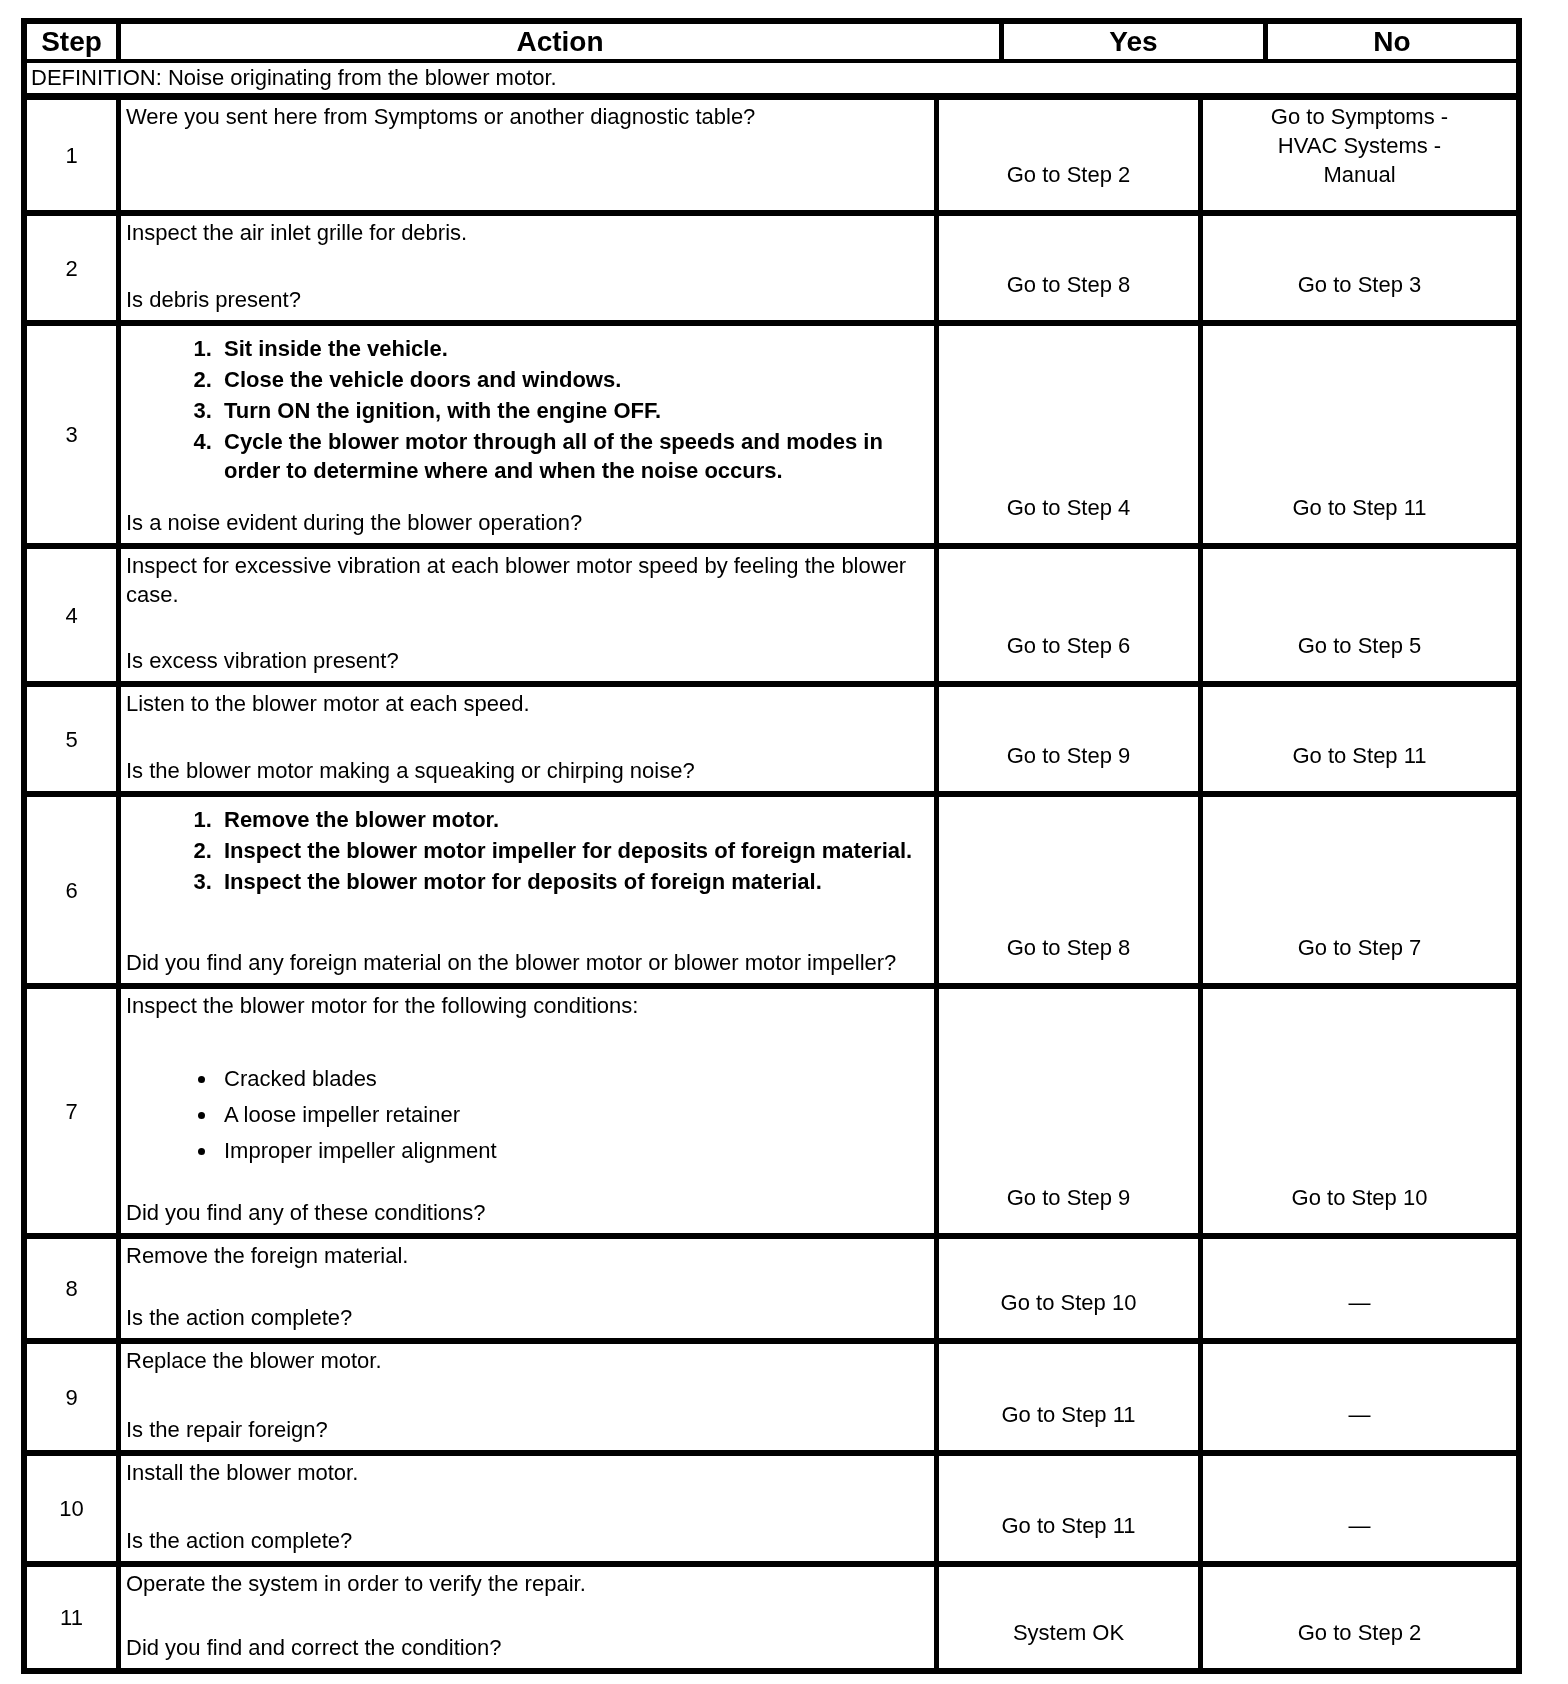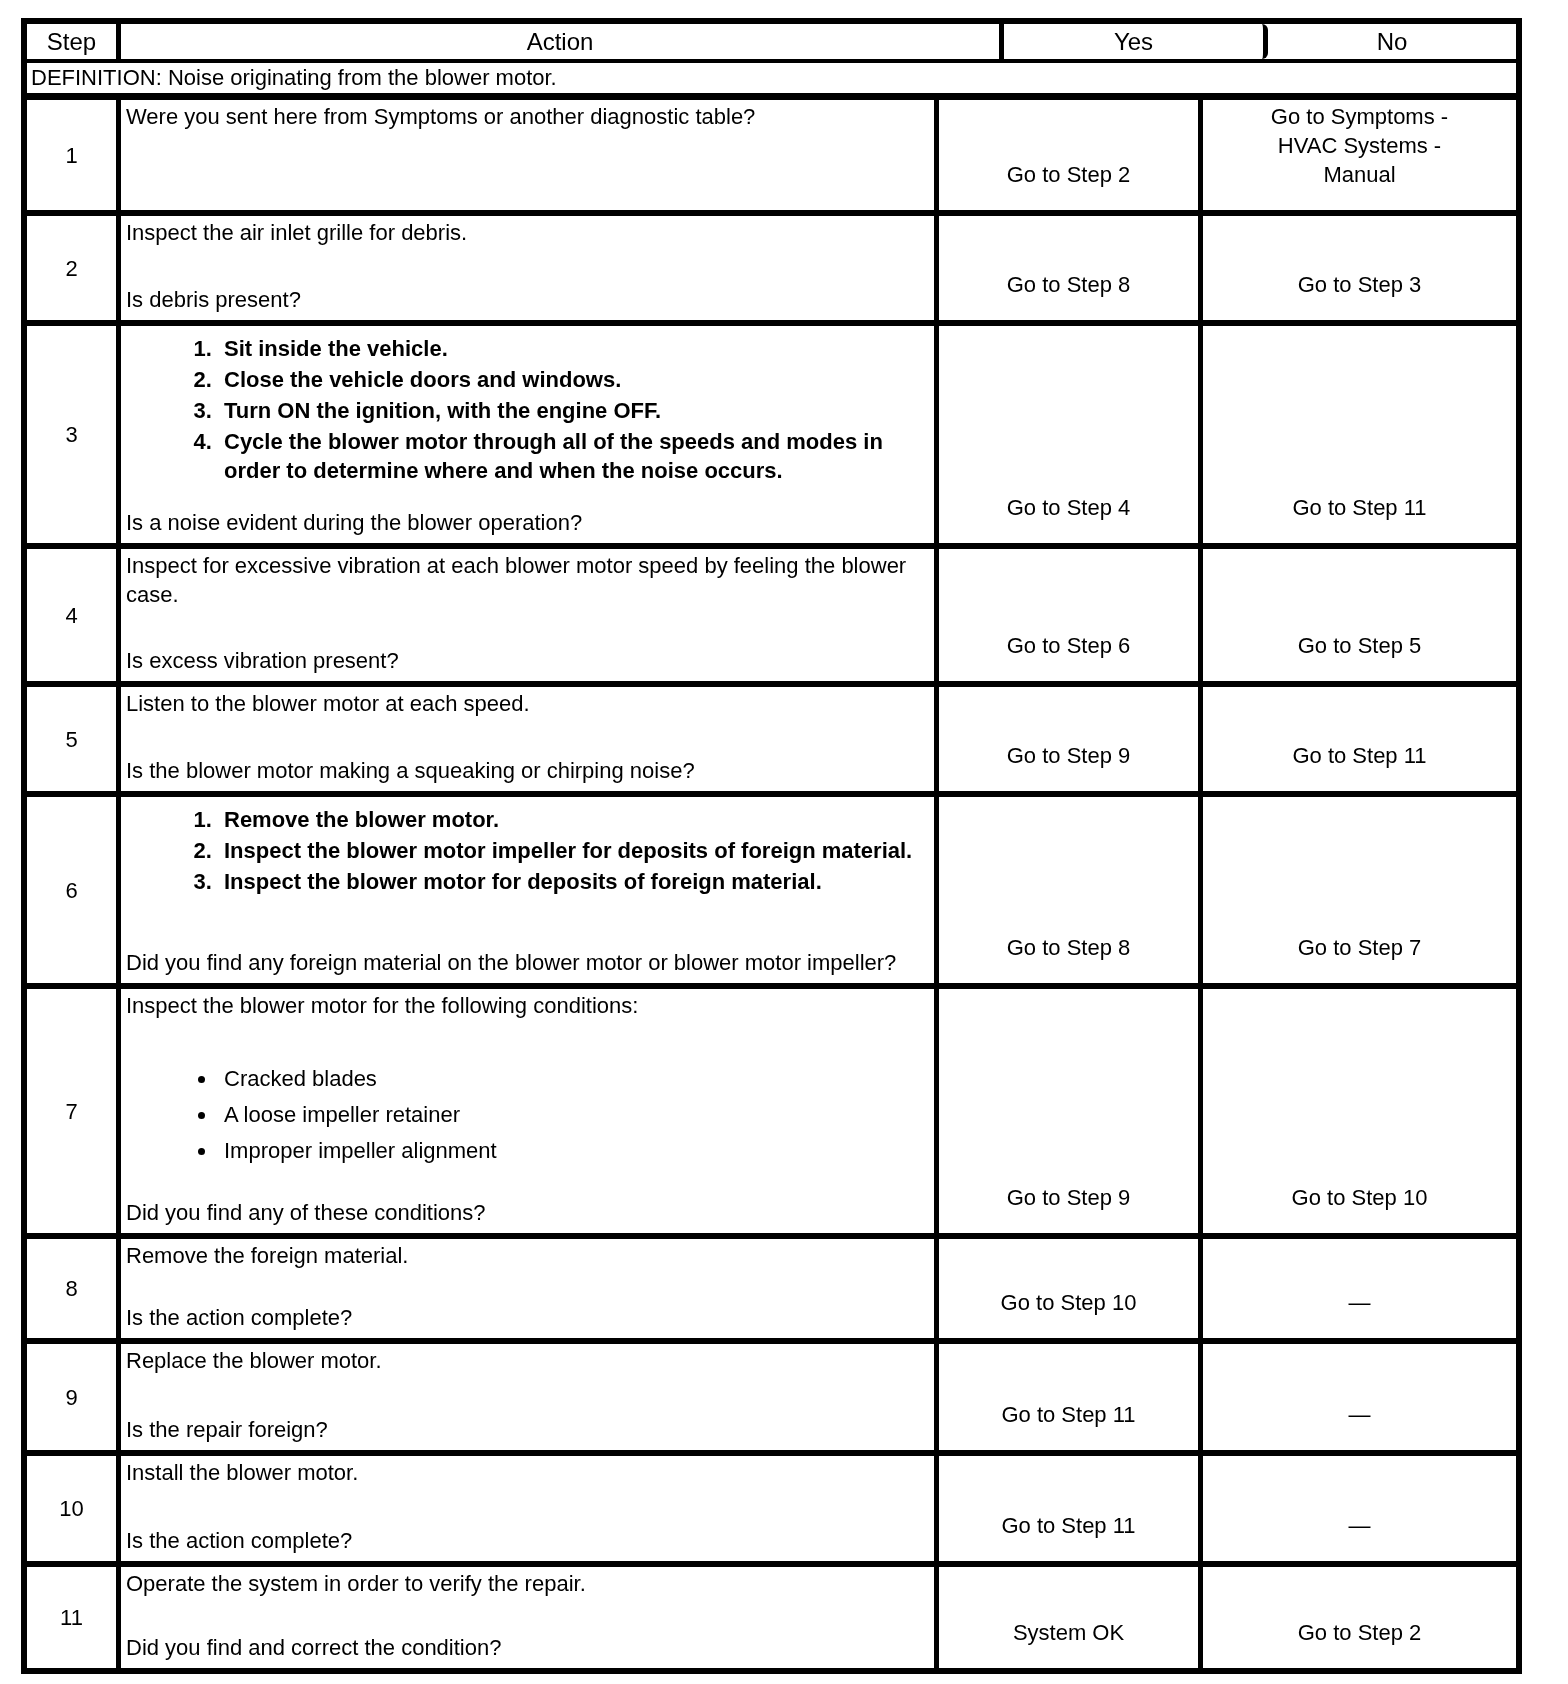--- a/index.html
+++ b/index.html
@@ -15,25 +15,25 @@
     left: 21px; top: 18px;
     width: 1501px;
     border: 6px solid #000;
     background: #fff;
   }
   
   .hrow { display: flex; border-bottom: 4px solid #000; }
   .hcell {
     min-height: 35px;
     display: flex; align-items: center; justify-content: center;
-    font-weight: normal; font-size: 24px;
+    font-weight: bold; font-size: 28px;
   }
   .c-step { width: 94px; border-right: 5px solid #000; }
   .c-action { width: 883px; border-right: 5px solid #000; }
-  .c-yes { width: 264px; border-right: 5px solid #000; border-radius: 6px; }
+  .c-yes { width: 264px; border-right: 5px solid #000; }
   .c-no { flex: 1; text-align: right; }
   
   .def-row {
     border-bottom: 7px solid #000;
     min-height: 29px;
     display: flex; align-items: center;
     padding: 2px 4px 2px 4px;
     font-size: 22px;
     text-align: right;
   }

